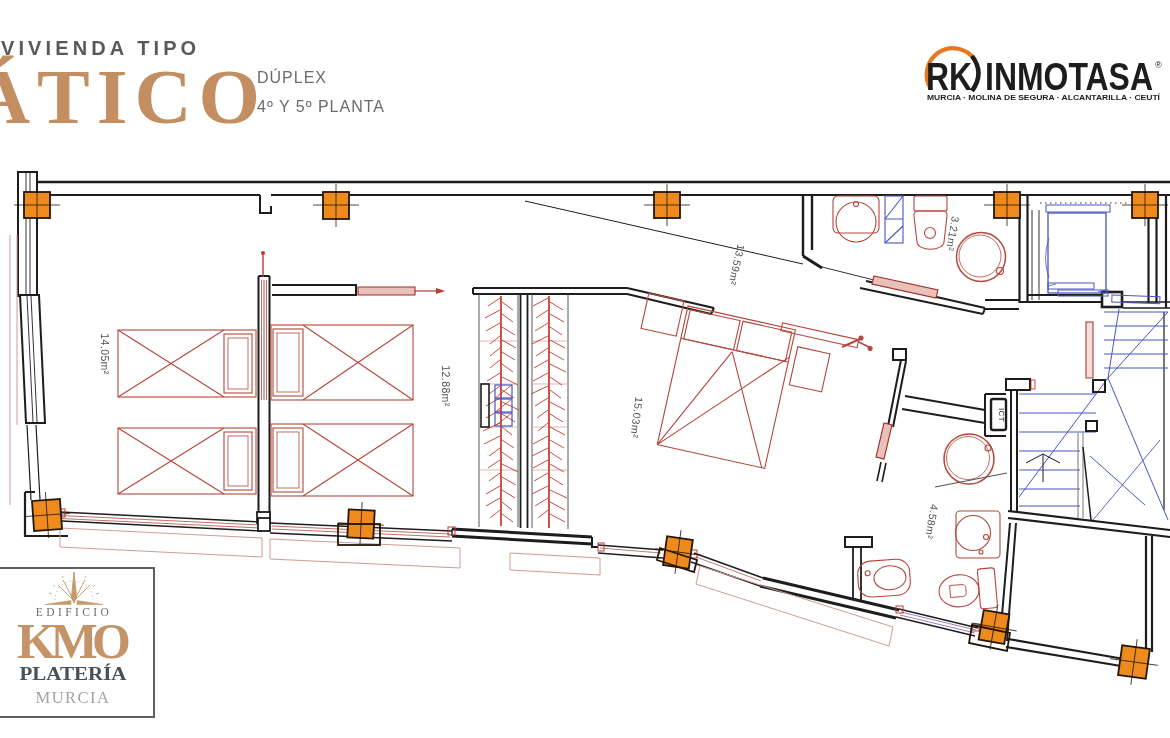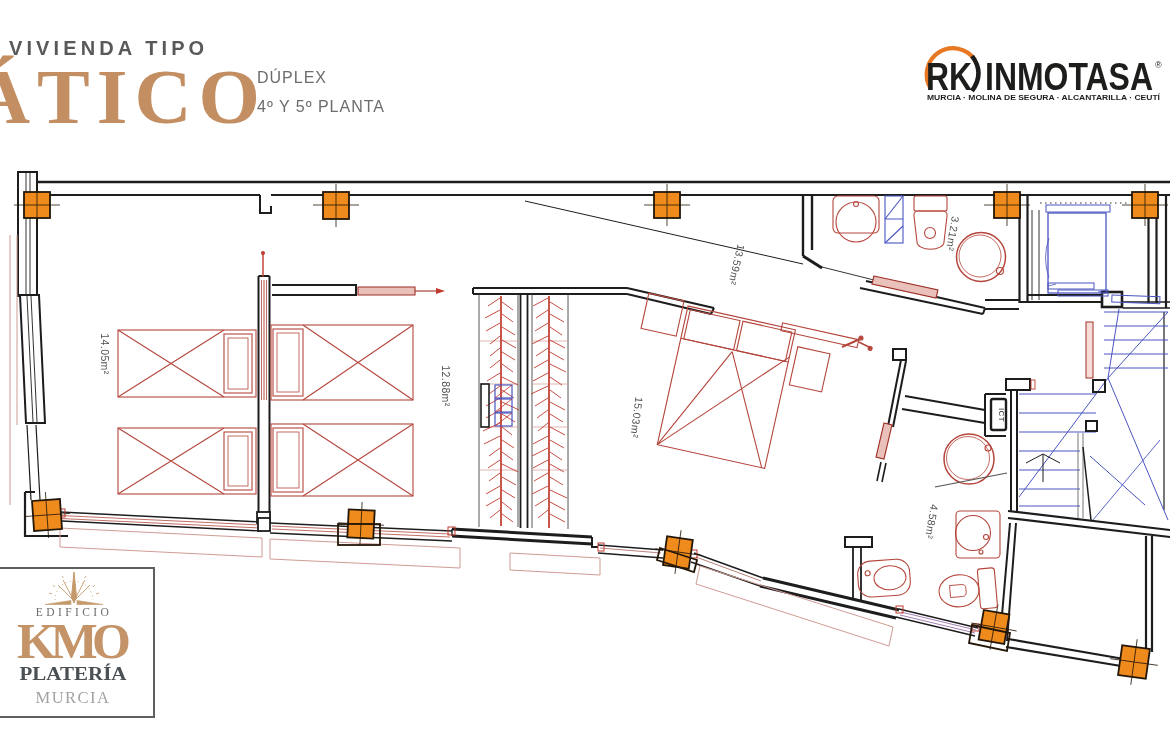--- a/index.html
+++ b/index.html
@@ -1,18 +1,18 @@
 <!DOCTYPE html>
 <html><head>
 <meta charset="utf-8">
 <style>
 html,body{margin:0;padding:0;background:#ffffff;}
 .page{position:relative;width:1170px;height:738px;background:#fff;overflow:hidden;font-family:"Liberation Sans",sans-serif;}
 svg{position:absolute;left:0;top:0;}
-.t1{position:absolute;left:1px;top:37px;font-size:20px;font-weight:bold;color:#58595b;letter-spacing:4.1px;margin-left:8px;}
+.t1{position:absolute;left:1px;top:37px;font-size:20px;font-weight:bold;color:#58595b;letter-spacing:4.1px;}
 .t2{position:absolute;left:-27px;top:57px;font-family:"Liberation Serif",serif;font-size:79px;font-weight:bold;color:#c28e62;letter-spacing:7px;line-height:1;}
 .t3{position:absolute;left:257px;top:63px;font-size:16px;color:#6b6c6e;letter-spacing:1px;line-height:29px;}
 </style>
 </head>
 <body>
 <div class="page">
 
 <div class="t1">VIVIENDA TIPO</div>
 
 <div class="t2">ÁTICO</div>

